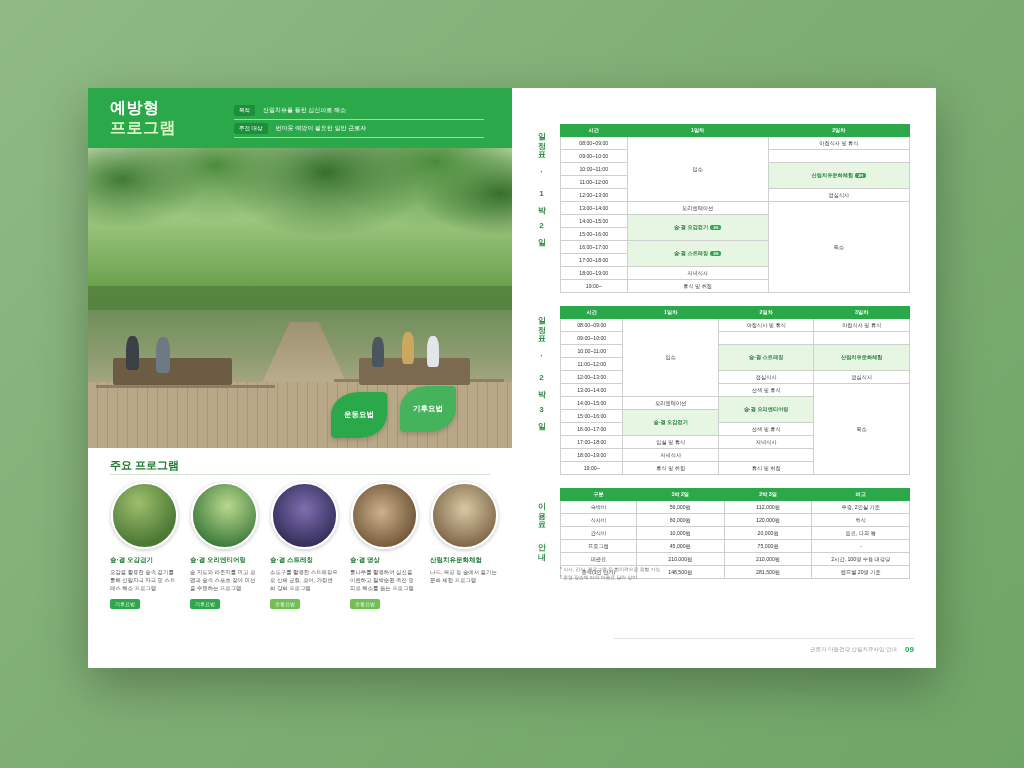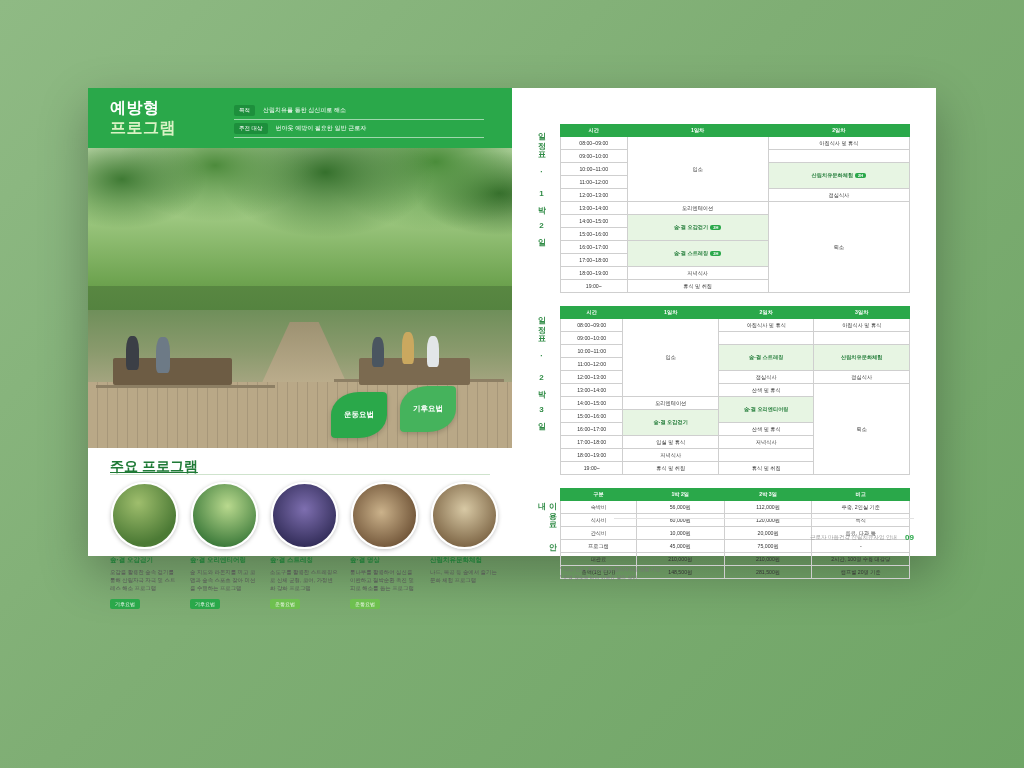--- a/index.html
+++ b/index.html
@@ -3,21 +3,21 @@
 <meta charset="utf-8">
 <style>
   html,body{margin:0;padding:0;}
   body{
     width:1024px;height:768px;overflow:hidden;
     background:linear-gradient(135deg,#8fba84 0%,#7fae74 45%,#6fa566 100%);
     font-family:"Liberation Sans",sans-serif;
   }
   .stage{position:relative;width:1024px;height:768px;}
   .spread{
-    position:absolute;left:88px;top:88px;width:848px;height:468px;
+    position:absolute;left:88px;top:88px;width:848px;height:580px;
     box-shadow:0 18px 45px rgba(0,0,0,.28);
     display:flex;background:#8b5cf6;
   }
   .page{position:relative;background:#fff;height:100%;box-sizing:border-box;}
   .page-left{width:424px;}
   .page-right{width:424px;}
   .gutter{
     position:absolute;left:424px;top:0;width:1px;height:100%;
     background:linear-gradient(to right,rgba(0,0,0,.14),rgba(0,0,0,.02));
   }
@@ -63,21 +63,21 @@
   .ph-bench{position:absolute;bottom:21%;height:9%;background:#7b6a50;border-radius:2px;}
   .ph-person{position:absolute;border-radius:40% 40% 18% 18%;}
   .leaf{
     position:absolute;width:56px;height:46px;background:#2aa84a;
     border-radius:50% 8% 50% 8%;display:flex;align-items:center;justify-content:center;
     color:#fff;font-size:7.5px;font-weight:bold;box-shadow:0 2px 5px rgba(0,0,0,.18);
   }
   .leaf.b{background:#45b35c;}
   .prog-wrap{position:absolute;left:0;top:362px;width:424px;height:190px;}
   .prog-title{
-    position:absolute;left:22px;top:8px;font-size:14px;font-weight:bold;color:#1f7a36;text-decoration:underline;
+    position:absolute;left:22px;top:8px;font-size:11px;font-weight:bold;color:#1f7a36;
   }
   .prog-underline{position:absolute;left:22px;top:24px;width:380px;height:1px;background:#cfe3cd;}
   .cards{position:absolute;left:22px;top:32px;width:388px;display:flex;gap:12px;}
   .card{width:69px;}
   .card-img{
     width:63px;height:63px;border-radius:50%;overflow:hidden;margin:0 auto;position:relative;
     border:2px solid #fff;box-shadow:0 1px 4px rgba(0,0,0,.25);
   }
   .ci1{background:radial-gradient(circle at 40% 30%,#9fbe6d,#4c7a35 70%);}
   .ci2{background:radial-gradient(circle at 55% 35%,#b9d98e,#3f7c3c 75%);}
@@ -92,21 +92,21 @@
   }
   .tag.alt{background:#6ec04f;}
   .footer{
     position:absolute;left:22px;bottom:14px;width:380px;display:flex;align-items:center;gap:8px;
     border-top:1px solid #e2e2e2;padding-top:6px;
   }
   .pg{font-size:8px;font-weight:bold;color:#2aa84a;}
   .fnote{font-size:5.5px;color:#9a9a9a;}
   .footer-right{
     position:absolute;right:22px;bottom:14px;width:300px;display:flex;justify-content:flex-end;
-    align-items:center;gap:8px;border-top:1px solid #e2e2e2;padding-top:14px;
+    align-items:center;gap:8px;border-top:1px solid #e2e2e2;padding-top:6px;
   }
 
   
   .rp{position:absolute;left:0;top:0;width:424px;height:100%;}
   .vlabel{
     position:absolute;writing-mode:vertical-rl;text-orientation:upright;
     font-size:8px;font-weight:bold;color:#2f8b45;letter-spacing:2px;line-height:11px;
   }
   table.t{border-collapse:collapse;position:absolute;font-size:5.2px;color:#333;}
   table.t th{

